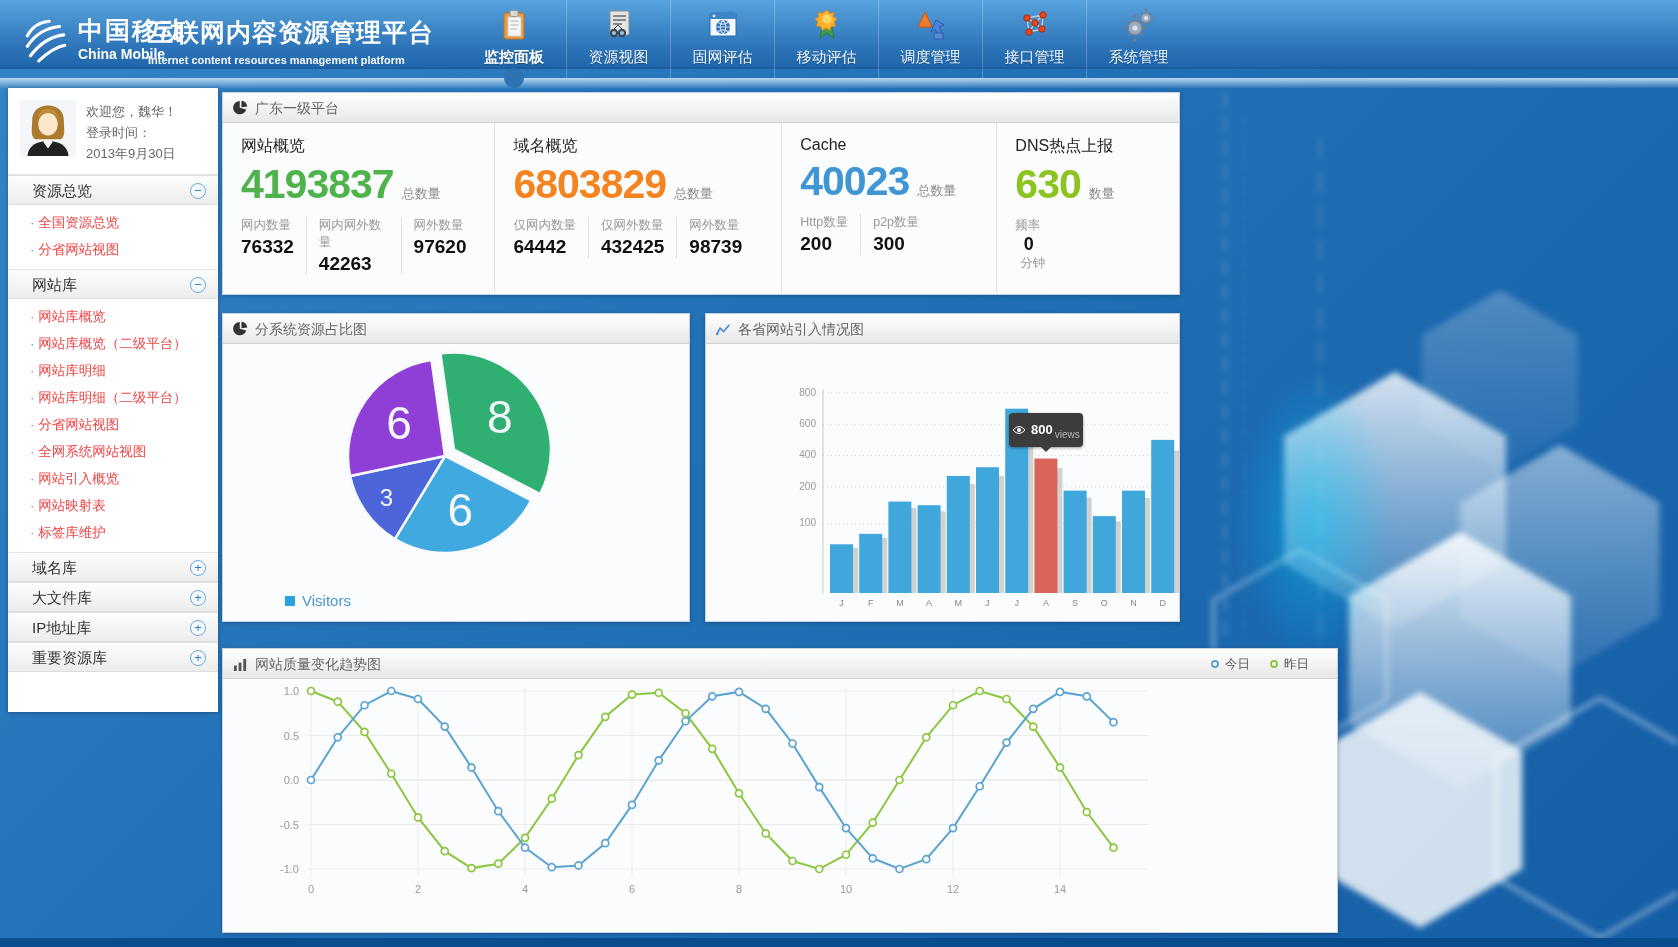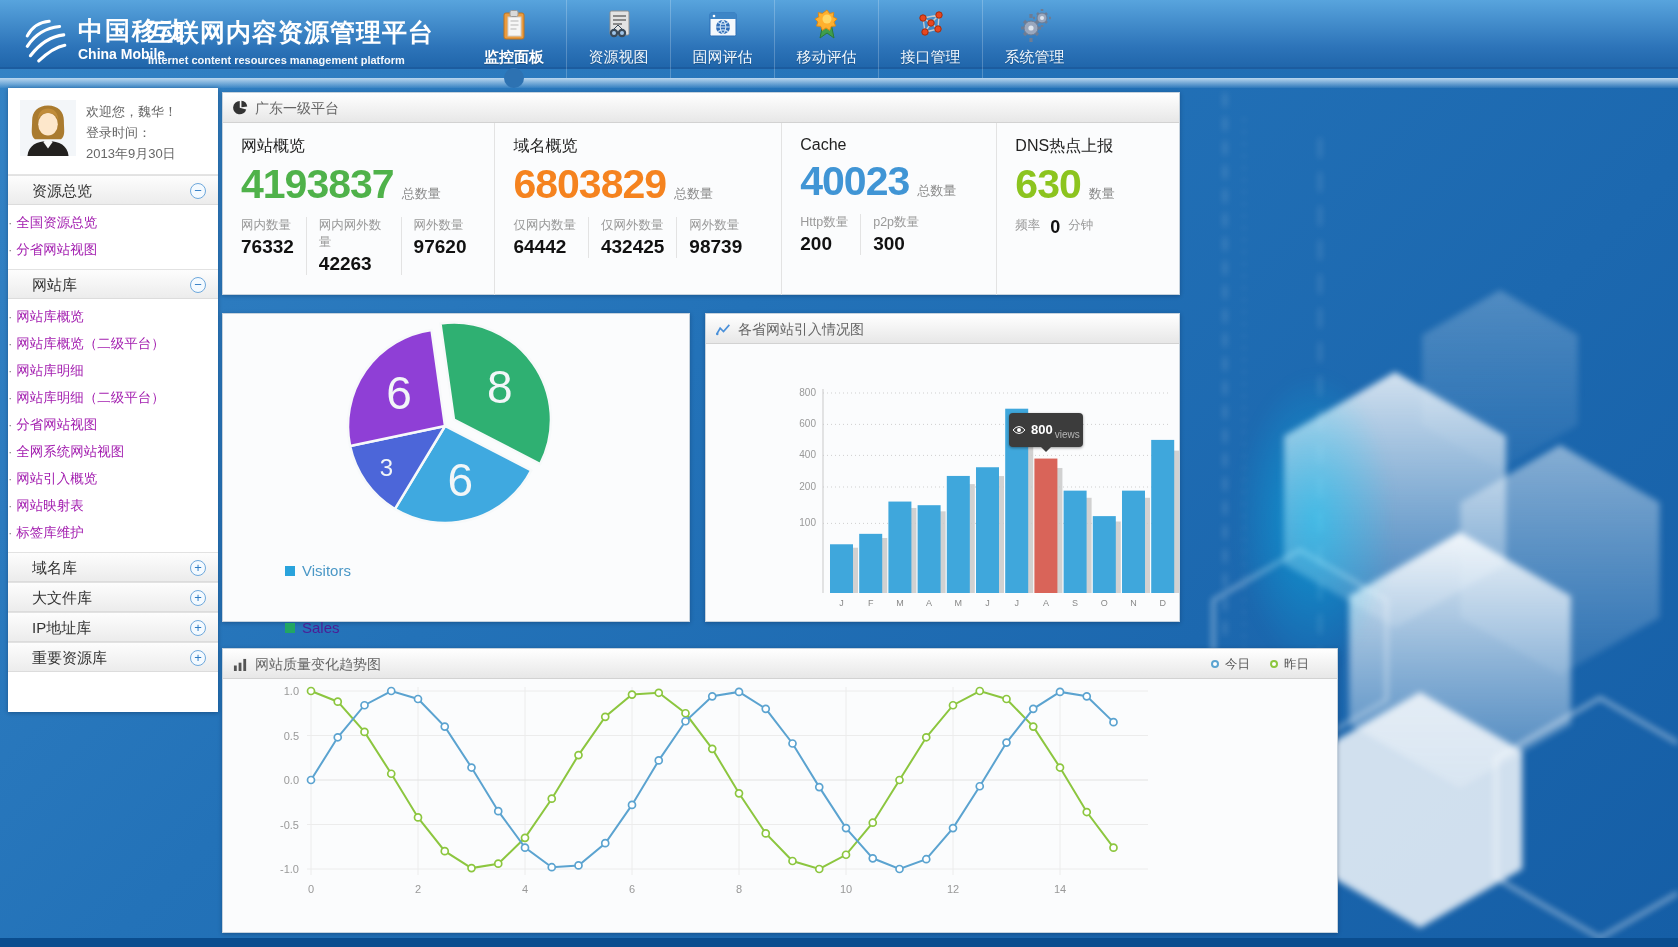--- a/index.html
+++ b/index.html
@@ -44,21 +44,21 @@
   .user-card{display:flex;padding:11px 8px 10px 12px;border-bottom:1px solid #e4e4e4;}
   .avatar{width:56px;height:58px;flex:0 0 56px;}
   .avatar svg{width:56px;height:58px;}
   .user-info{margin-left:10px;font-size:13px;color:#666;line-height:21px;padding-top:2px;}
   .acc-header{position:relative;height:30px;line-height:30px;cursor:pointer;
       background:linear-gradient(#fdfdfd,#ececec);border-top:1px solid #e2e2e2;border-bottom:1px solid #dcdcdc;}
   .acc-label{margin-left:24px;font-size:15px;color:#333;}
   .acc-btn{position:absolute;right:12px;top:7px;width:16px;height:16px;line-height:14px;text-align:center;
       border:1px solid #6ea8dc;border-radius:50%;color:#2f7cc4;font-size:13px;background:#f4faff;cursor:pointer;}
   .acc-list{padding:4px 0 6px 0;}
-  .acc-item{height:27px;line-height:27px;font-size:13.5px;color:#a21caf;cursor:pointer;}
+  .acc-item{height:27px;line-height:27px;padding-left:22px;font-size:13.5px;color:#ef4444;cursor:pointer;}
   .acc-item::before{content:'· ';color:#888;}
 
   
   .panel{position:absolute;background:#fbfcfd;border:1px solid #c6d2dd;
          box-shadow:0 1px 4px rgba(0,20,50,.3);z-index:3;}
   .panel-header{height:30px;line-height:30px;background:linear-gradient(#ffffff,#e7e7e7);
          border-bottom:1px solid #d2d2d2;color:#666;font-size:14px;padding-left:10px;position:relative;}
   .panel-header .ph-icon{display:inline-block;width:15px;height:13px;margin-right:7px;vertical-align:-2px;}
   .panel-body{position:relative;width:100%;}
 
@@ -68,21 +68,21 @@
   .stat-card:last-child{border-right:none;}
   .card-title{font-size:16px;color:#222;}
   .value-row{margin-top:4px;white-space:nowrap;}
   .big-value{font-size:41px;font-weight:bold;letter-spacing:-1px;}
   .value-unit{font-size:13px;color:#8a8a8a;margin-left:8px;}
   .stats-row{display:flex;margin-top:9px;}
   .sub-stat{padding-right:12px;border-right:1px solid #e3e3e3;margin-right:12px;}
   .sub-stat:last-child{border-right:none;margin-right:0;}
   .sub-label{font-size:12.5px;color:#999;}
   .sub-value{font-size:19px;font-weight:bold;color:#111;margin-top:2px;}
-  .sub-stat.inline{display:flex;align-items:flex-start;border:none;}
+  .sub-stat.inline{display:flex;align-items:center;border:none;flex-direction:column;}
   .sub-stat.inline .sub-label{margin-right:10px;}
   .sub-stat.inline .sub-value{margin:0 8px 0 0;font-size:18px;}
   .sub-suffix{font-size:12.5px;color:#999;}
 
   .pie-panel{left:222px;top:313px;width:468px;height:309px;}
   .pie-wrap{position:absolute;left:0;top:0;width:468px;height:238px;}
   .pie-legend{position:absolute;left:62px;top:248px;display:flex;gap:40px;font-size:15px;flex-direction:column;}
   .legend-item{display:flex;align-items:center;}
   .legend-sq{width:10px;height:10px;margin-right:7px;display:inline-block;}
 
@@ -169,20 +169,25 @@
               <circle cx="8" cy="8" r="1.3" fill="#fff"></circle>
               <circle cx="17" cy="19" r="7" fill="#2f6db8"></circle>
               <path d="M10 19h14M17 12a10 10 0 0 1 0 14M17 12a10 10 0 0 0 0 14M12 14.5a9 9 0 0 0 10 0M12 23.5a9 9 0 0 1 10 0" stroke="#cfe3f5" fill="none" stroke-width="1.1"></path>
             </svg></span><span class="nav-label">固网评估</span></div>
         <div class="nav-item"><span class="nav-icon"><svg viewBox="0 0 34 34">
               <path d="M13 15l-3 15 7-5 7 5-3-15z" fill="#3f9e4d" stroke="#2c7a38"></path>
               <path d="M17 2l2.6 3.4 4.2-.8-.6 4.3 3.8 2-3 3.1 1.6 4-4.3.4-1.7 4-3.6-2.5-3.6 2.5-1.7-4-4.3-.4 1.6-4-3-3.1 3.8-2-.6-4.3 4.2.8z" fill="#ffb02e" stroke="#d98a1a"></path>
               <circle cx="17" cy="11" r="4.5" fill="#ffd766"></circle>
             </svg></span><span class="nav-label">移动评估</span></div>
         <div class="nav-item"><span class="nav-icon"><svg viewBox="0 0 34 34">
+              <path d="M11 4l7 15H4z" fill="#f07b2a" stroke="#c45a12"></path>
+              <path d="M22 12l8 5-5 2 3 6-4 2-3-6-4 3z" fill="#4f83d9" stroke="#2d5cae"></path>
+              <rect x="20" y="25" width="9" height="6" fill="#5b8bd0" stroke="#2d5cae"></rect>
+            </svg></span><span class="nav-label">调度管理</span></div>
+        <div class="nav-item"><span class="nav-icon"><svg viewBox="0 0 34 34">
               <g stroke="#c9c9c9" stroke-width="1.4" fill="none">
                 <path d="M9 10l16-3M9 10l2 14M25 7l-1 14M11 24l13-3M9 10l8 5 8-8M11 24l6-9M24 21l-7-6"></path>
               </g>
               <g fill="#e8471f" stroke="#a52c0c">
                 <circle cx="9" cy="10" r="3.2"></circle>
                 <circle cx="25" cy="7" r="3.2"></circle>
                 <circle cx="11" cy="24" r="3.2"></circle>
                 <circle cx="24" cy="21" r="3.2"></circle>
                 <circle cx="17" cy="15" r="3.2"></circle>
               </g>
@@ -313,20 +318,26 @@
               <div class="sub-label">频率</div>
               <div class="sub-value">0</div>
               <span class="sub-suffix">分钟</span>
             </div>
           </div>
         </div>
       </div>
   </section>
 
   <section class="panel pie-panel">
+    <div class="panel-header">
+      <span class="ph-icon"><svg viewBox="0 0 16 16">
+            <path d="M7.2 8.2V1.1a7.1 7.1 0 1 0 6.9 8.9z" fill="#333"></path>
+            <path d="M9 .9A7.1 7.1 0 0 1 15.2 7L9 7.6z" fill="#333"></path>
+          </svg></span><span>分系统资源占比图</span>
+    </div>
     <div class="panel-body" style="height:278px;">
       <div class="pie-wrap" id="pie-chart"><svg width="468" height="238" viewBox="0 0 468 238">
             <path d="M230.9673727280187 105.6292679889367 L217.46758193489234 9.573265321004385 A97 97 0 0 1 317.2272986537135 149.99395190862268 Z" fill="#2fb072" stroke="#f7f9fa" stroke-width="2.5"></path>
             <text x="276.83140815332155" y="88.68586953962567" text-anchor="middle" font-size="46" fill="#f2f6f8">8</text>
             <path d="M222 112 L308.2599259256948 156.36468391968597 A97 97 0 0 1 171.85215487649245 195.03128102991485 Z" fill="#3fa9e0" stroke="#f7f9fa" stroke-width="2.5"></path>
             <text x="237.34313267279097" y="181.7674041478541" text-anchor="middle" font-size="46" fill="#f2f6f8">6</text>
             <path d="M222 112 L171.85215487649245 195.03128102991485 A97 97 0 0 1 127.08918434856193 132.02341310513117 Z" fill="#4c66d9" stroke="#f7f9fa" stroke-width="2.5"></path>
             <text x="163.48381687116532" y="161.7319221594658" text-anchor="middle" font-size="24" fill="#f2f6f8">3</text>
             <path d="M222 112 L127.08918434856193 132.02341310513117 A97 97 0 0 1 208.50020920687362 15.943997332067681 Z" fill="#8f3fd6" stroke="#f7f9fa" stroke-width="2.5"></path>
             <text x="175.93900653556545" y="95.33562752398187" text-anchor="middle" font-size="46" fill="#f2f6f8">6</text>

